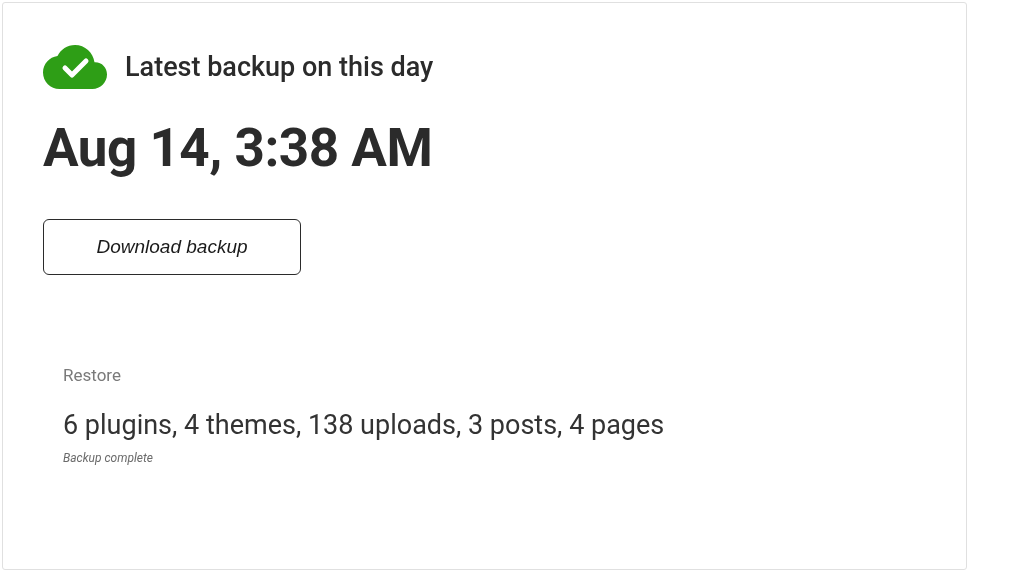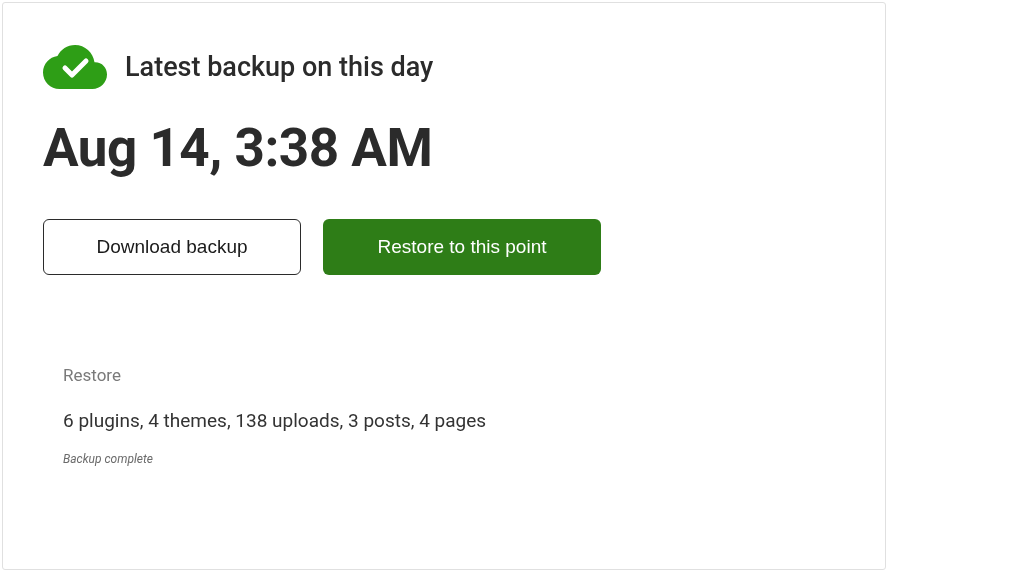--- a/index.html
+++ b/index.html
@@ -1,18 +1,18 @@
 <!DOCTYPE html>
 <html><head>
 <meta charset="utf-8">
 <style>
   * { box-sizing: border-box; margin: 0; padding: 0; }
   html, body { width: 1024px; height: 572px; font-family: -apple-system, BlinkMacSystemFont, "Segoe UI", Roboto, Helvetica, Arial, sans-serif; background: #fff; }
   .card {
-    width: 884px;
+    width: 965px;
     height: 568px;
     margin: 2px;
     border: 1px solid #e0e0e0;
     border-radius: 3px;
     padding: 42px 40px 40px 40px;
     position: relative;
     background: #fff;
   }
   .header-row {
     display: flex;
@@ -51,38 +51,39 @@
     border: none;
     display: inline-flex;
     align-items: center;
     justify-content: center;
   }
   .btn-outline {
     width: 258px;
     background: #fff;
     color: #1a1a1a;
     border: 1.5px solid #2b2b2b;
+    font-style: italic;
   }
   .btn-primary {
     width: 278px;
     background: #2e7d17;
     color: #fff;
   }
   .details {
     padding-left: 20px;
   }
   .source-label {
     font-size: 17px;
     color: #7a7a7a;
     margin-bottom: 24px;
   }
   .summary-line {
-    font-size: 19px;
+    font-size: 27px;
     color: #333;
-    margin-bottom: 20px;
+    margin-bottom: 10px;
   }
   .status-line {
     font-size: 12px;
     font-style: italic;
     color: #6a6a6a;
   }
 </style>
 </head>
 <body>
 
@@ -95,21 +96,20 @@
         <path fill="none" stroke="#fff" stroke-width="5" stroke-linecap="round" stroke-linejoin="round" d="M22 23 l7 7 l14 -14"></path>
       </svg>
     </span>
     <div class="header-title">Latest backup on this day</div>
   </div>
 
   <div class="timestamp">Aug 14, 3:38 AM</div>
 
   <div class="button-row">
     <button class="btn btn-outline">Download backup</button>
-    <button class="btn btn-primary">Restore to this point</button>
   </div>
 
   <div class="details">
     <div class="source-label">Restore</div>
     <div class="summary-line">6 plugins, 4 themes, 138 uploads, 3 posts, 4 pages</div>
     <div class="status-line">Backup complete</div>
   </div>
 
 </div>
 

